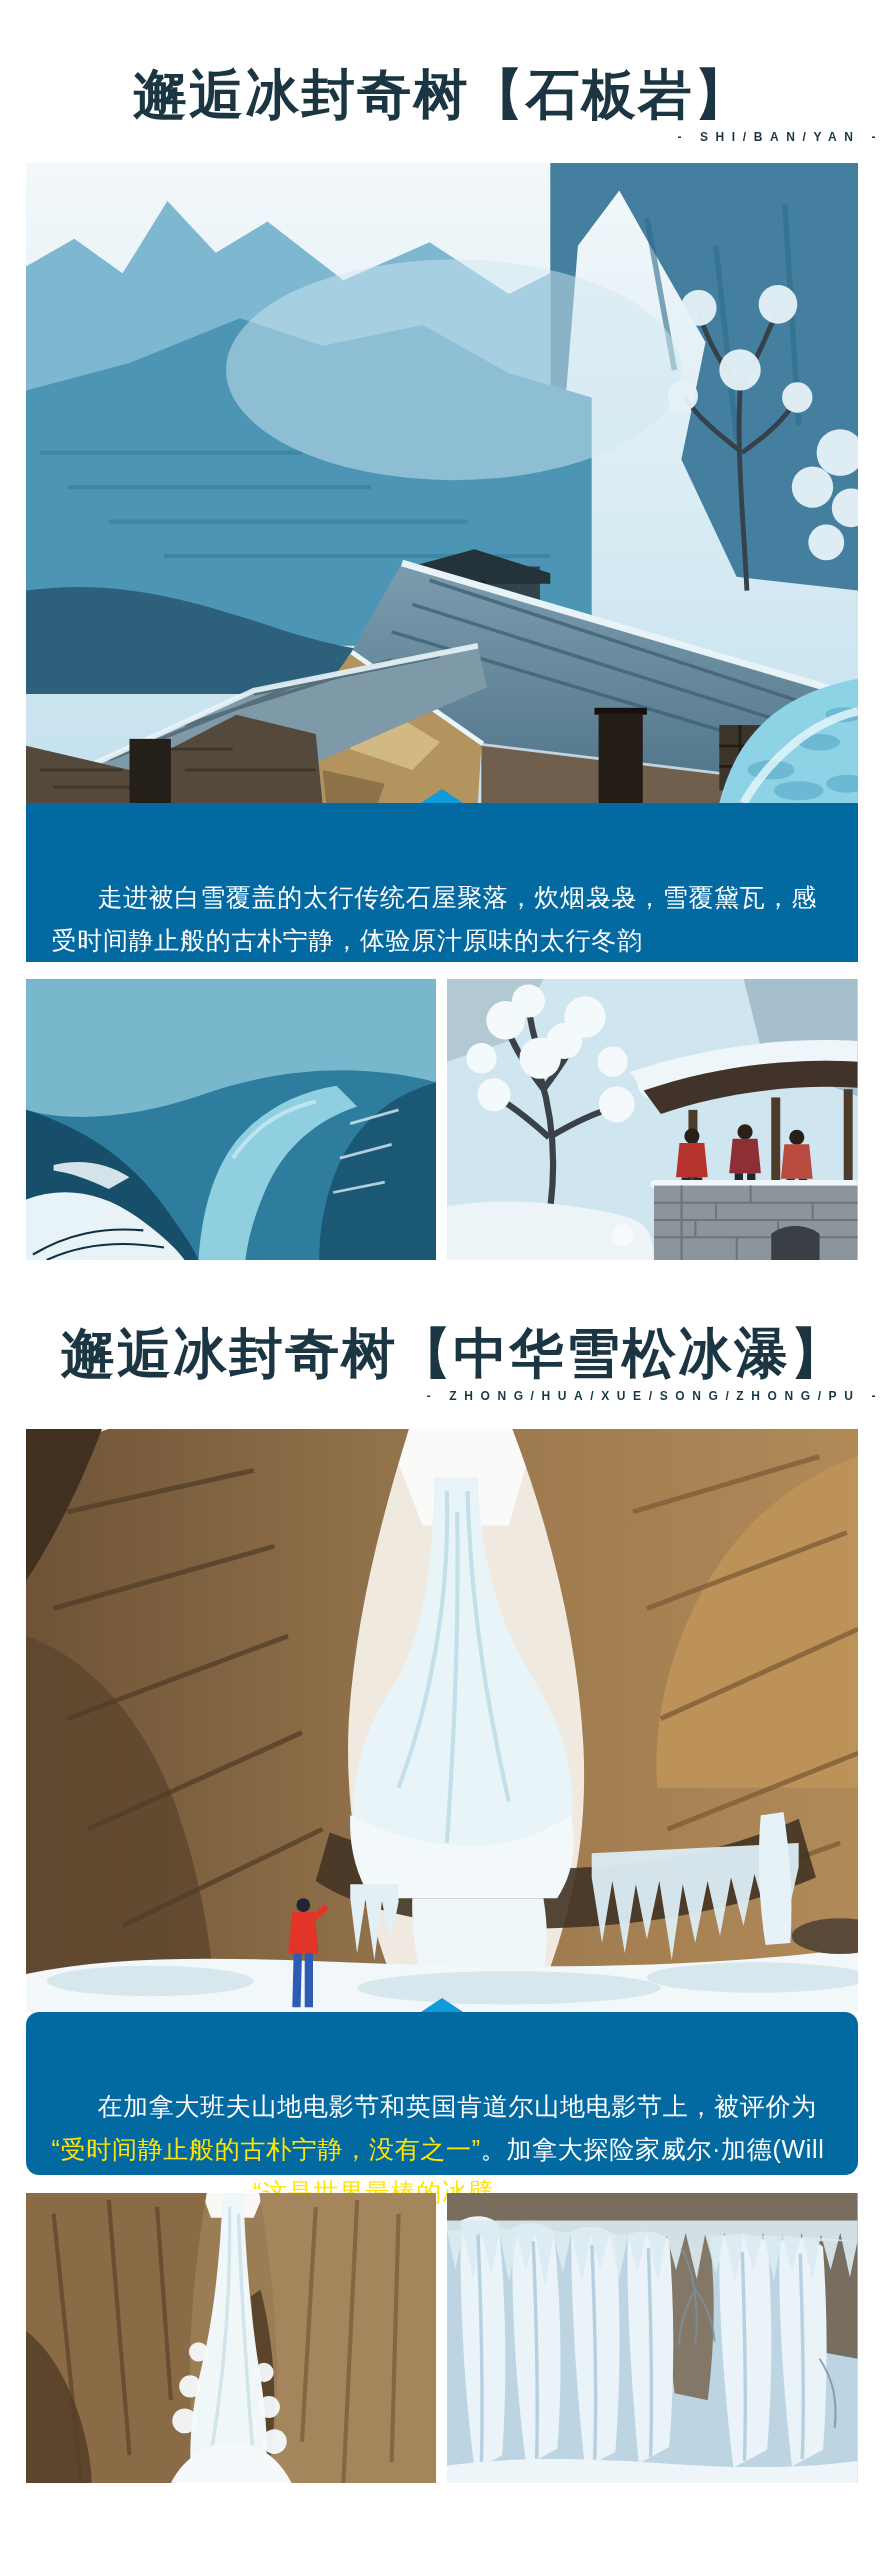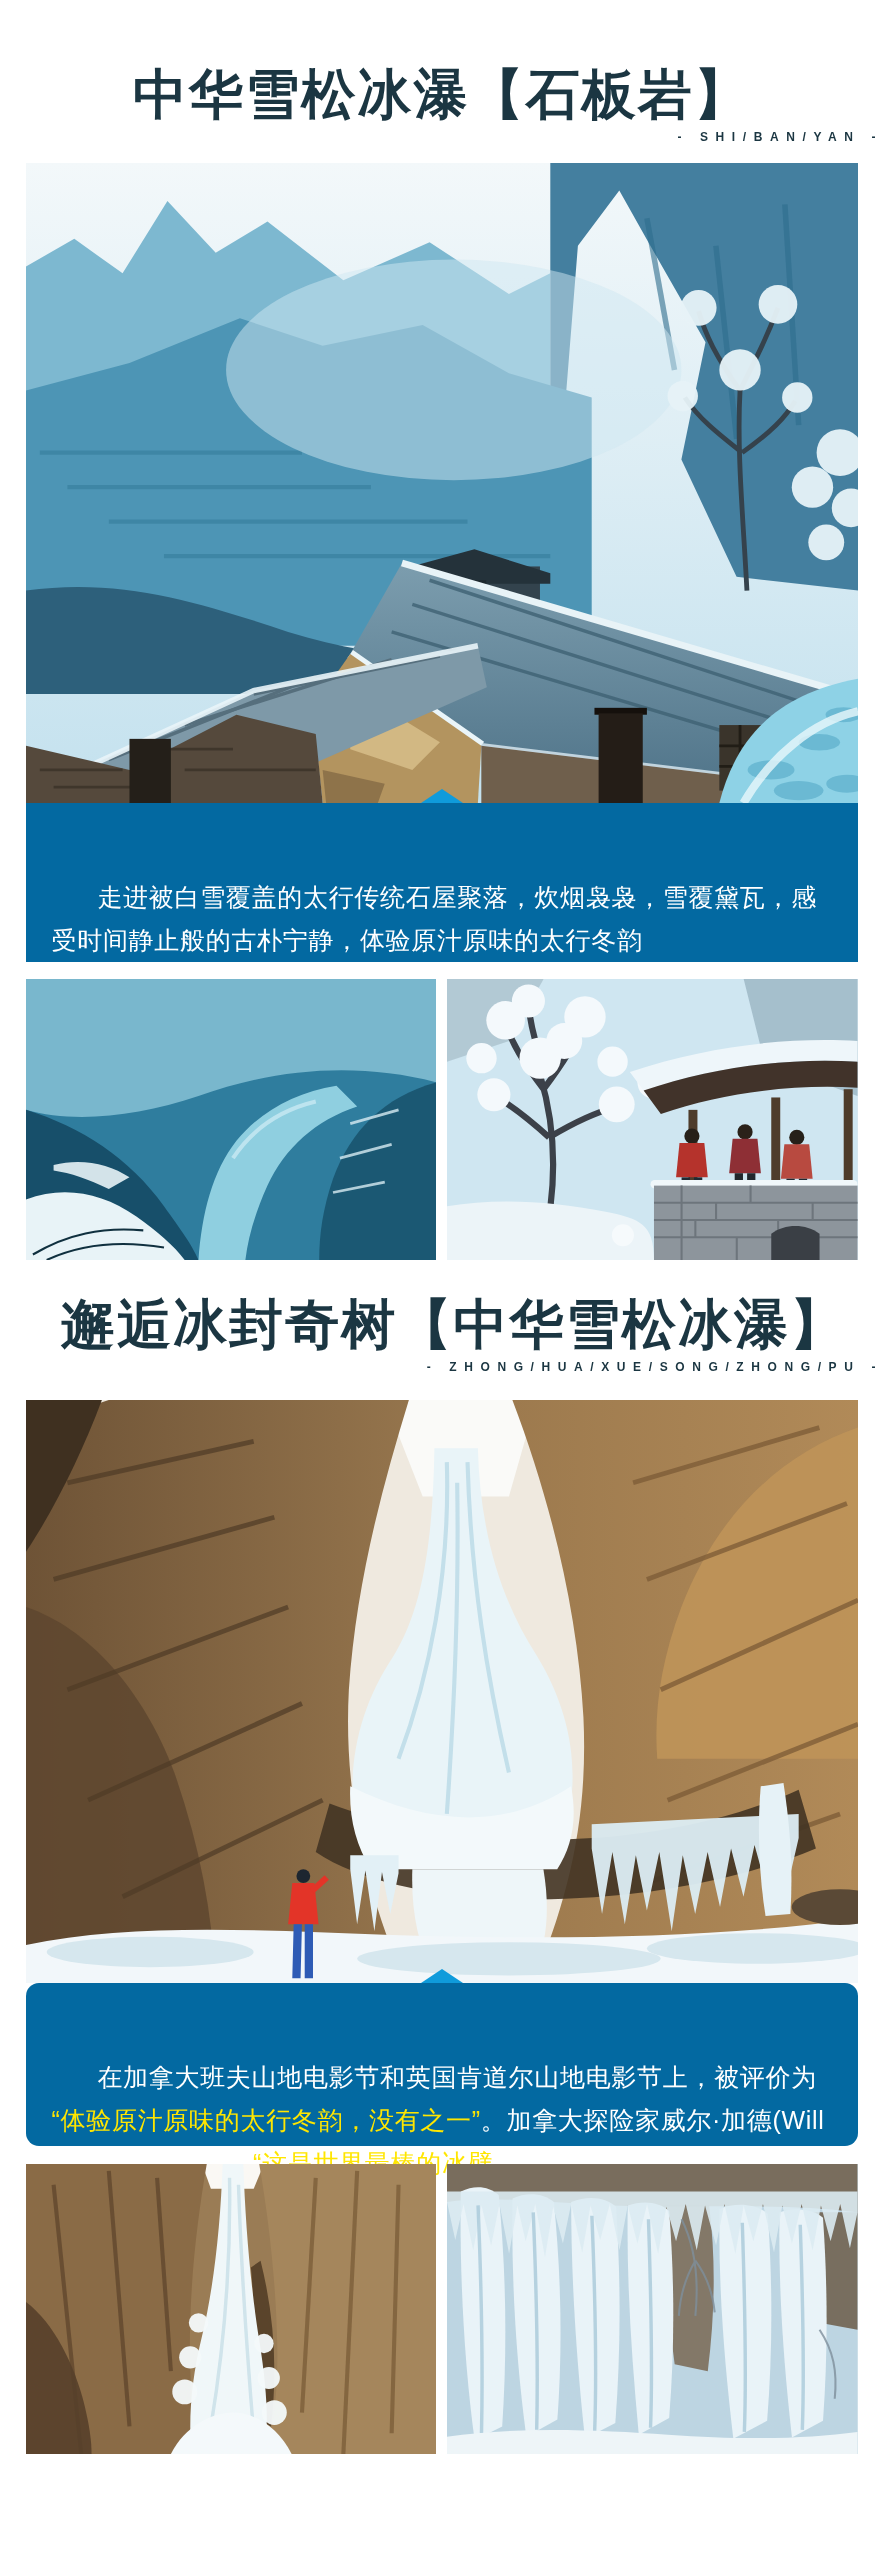--- a/index.html
+++ b/index.html
@@ -10,21 +10,21 @@
     padding-bottom:65px;
   }
   .poster { width:883px; }
 
   
   .sec-title {
     font-size:54px; line-height:66px; font-weight:900;
     color:#1b3642; text-align:center; letter-spacing:2.1px;
   }
   .t1 { margin-top:61px; }
-  .t2 { margin-top:31px;padding-left:24px; }
+  .t2 { margin-top:60px;padding-left:24px; }
   .sec-subtitle {
     margin-top:0; font-size:12px; line-height:21px; font-weight:700;
     color:#1b3642; text-align:right; letter-spacing:7.6px; white-space:nowrap;
   }
 
   
   .frame {
     width:832px; margin:0 auto; position:relative; overflow:hidden;
     background:#dce8ee;
   }
@@ -54,21 +54,21 @@
   .cap1 { height:159px; }
   .cap2 { height:163px;border-radius:13px; }
   .cap .hl { color:#ffe600; }
 </style>
 </head>
 <body>
 
 <main class="poster">
 
   <section>
-    <h1 class="sec-title t1">中华雪松冰瀑【石板岩】</h1>
+    <h1 class="sec-title t1">邂逅冰封奇树【石板岩】</h1>
     <div class="sec-subtitle">- SHI/BAN/YAN -</div>
 
     <figure class="frame main1" role="img" aria-label="雪中太行石板岩古村石屋与青瓦屋顶">
       <svg viewBox="0 0 1206 928" preserveAspectRatio="none">
         <defs>
           <linearGradient id="sky1" x1="0" y1="0" x2="0" y2="1">
             <stop offset="0" stop-color="#f3f8fa"></stop>
               <stop offset="1" stop-color="#c3e1ee"></stop>
           </linearGradient>
           <linearGradient id="slate" x1="0" y1="0" x2="0" y2="1">
@@ -296,21 +296,21 @@
           <circle cx="402" cy="690" r="10" fill="#1d2630"></circle>
           <path d="M386,700 L418,700 L424,760 L380,760 Z" fill="#e33428"></path>
           <path d="M414,712 L436,692" stroke="#e33428" stroke-width="9" fill="none"></path>
           <path d="M388,760 L400,760 L398,838 L386,838 Z M404,760 L416,760 L416,838 L404,838 Z" fill="#2e5bb5"></path>
         </g>
       </svg>
     </figure>
 
     <div class="cap cap2">
       <span><span>在加拿大班夫山地电影节和英国肯道尔山地电影节上，被评价为
-</span><span class="hl">“体验原汁原味的太行冬韵，没有之一”</span><span>。加拿大探险家威尔·加德(Will Gadd)更是盛赞：</span><span class="hl">“这是世界最棒的冰壁</span><span>”</span></span>
+</span><span class="hl">“受时间静止般的古朴宁静，没有之一”</span><span>。加拿大探险家威尔·加德(Will Gadd)更是盛赞：</span><span class="hl">“这是世界最棒的冰壁</span><span>”</span></span>
     </div>
 
     <div class="row row2">
       <figure class="frame" role="img" aria-label="峡谷间的雪松状冰瀑">
         <svg viewBox="0 0 595 420" preserveAspectRatio="none">
           <rect width="595" height="420" fill="#9a7c55"></rect>
           <path d="M255,0 L345,0 L330,36 L268,36 Z" fill="#faf8f4"></path>
           <path d="M0,420 L0,0 L262,0 C250,70 240,150 238,230 C236,300 240,365 252,420 Z" fill="#8a6b46"></path>
           <g stroke="#62482e" stroke-width="6" opacity=".8">
             <path d="M40,30 L80,420"></path>

